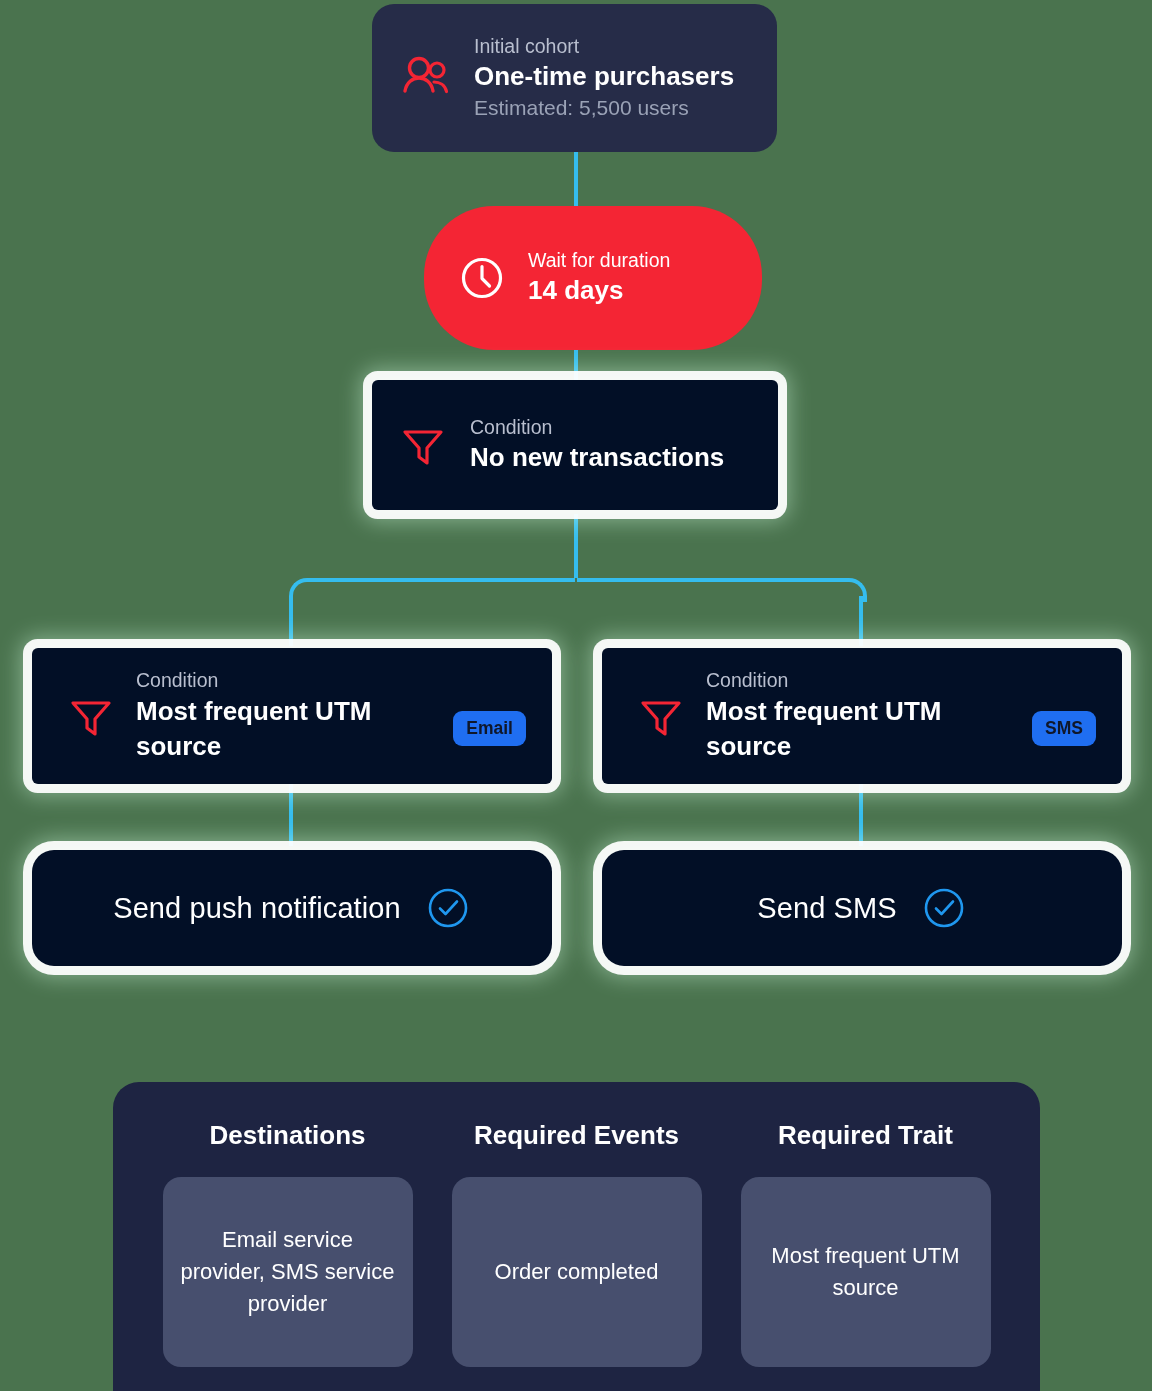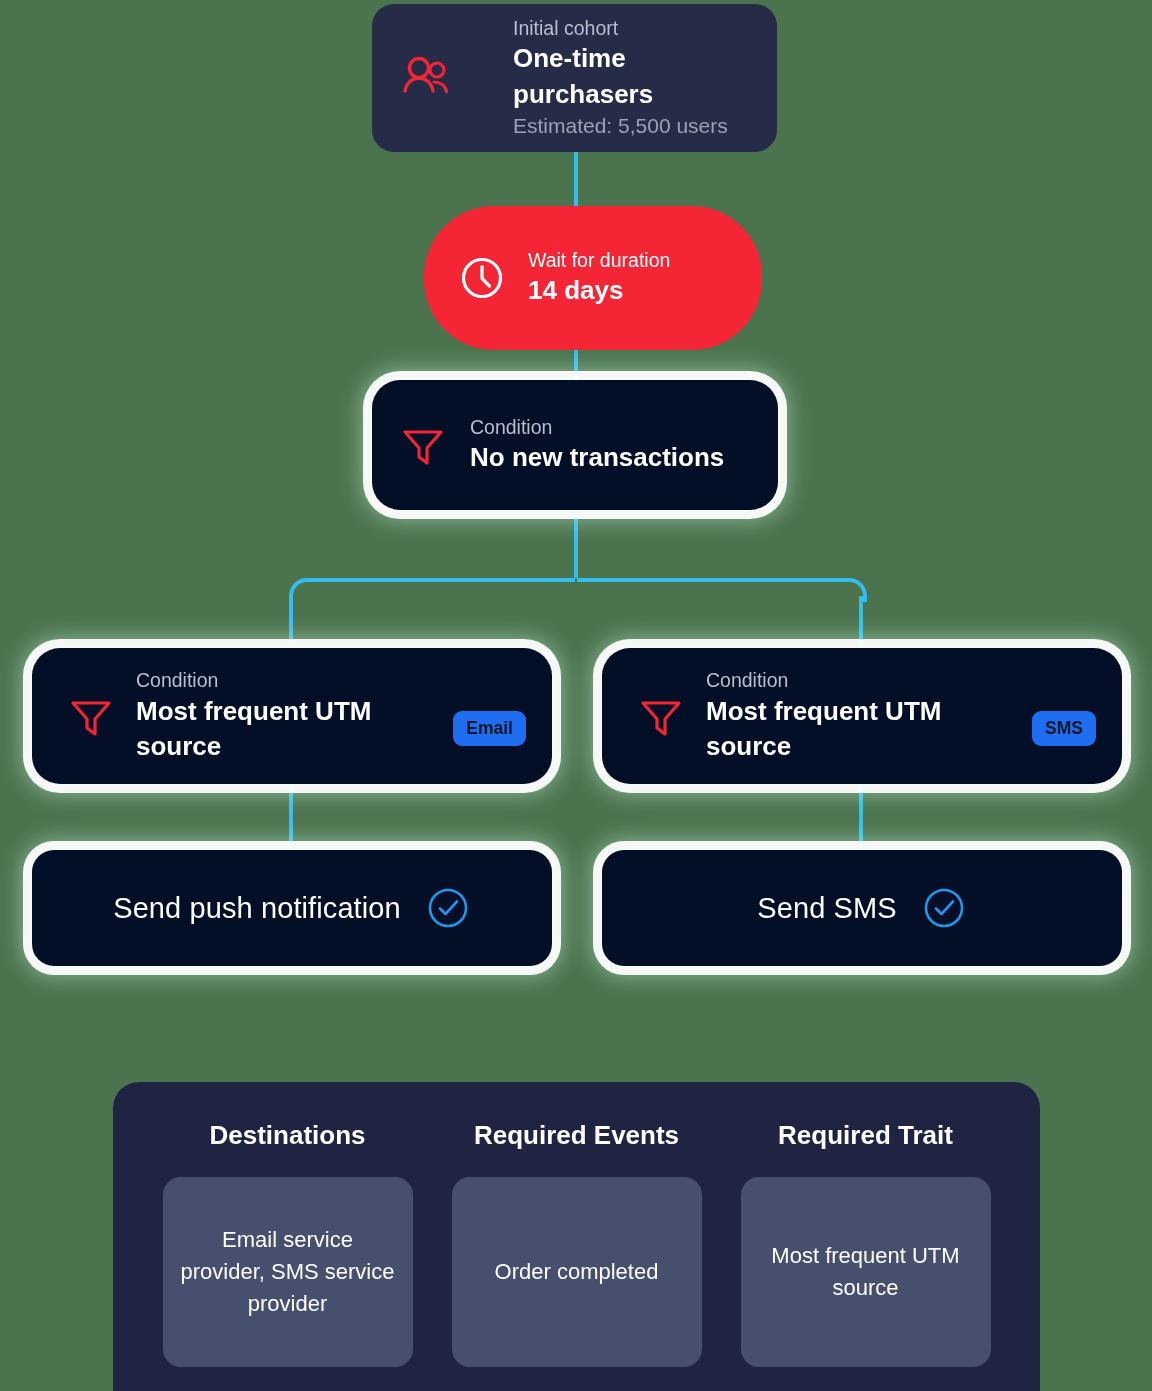--- a/index.html
+++ b/index.html
@@ -19,28 +19,27 @@
   .elbow{position:absolute;border:4px solid #35bdee;background:transparent;}
   .elbow-l{border-right:none;border-bottom:none;border-top-left-radius:18px;}
   .elbow-r{border-left:none;border-bottom:none;border-top-right-radius:18px;}
 
   
   .node{position:absolute;box-sizing:border-box;display:flex;align-items:center;}
 
   .node-cohort{
     background:#262c48;border-radius:22px;
     padding:0 30px 0 28px;
-    gap:39px;
   }
   .node-wait{
     background:#f42534;border-radius:70px;
     padding:0 40px 0 34px;
   }
   .node-dark{
-    background:#020f26;border-radius:28px;
+    background:#020f26;border-radius:6px;
     padding:0 26px 0 24px;
     box-shadow:0 0 0 9px rgba(255,255,255,.93), 0 0 22px 11px rgba(210,255,225,.45);
   }
 
   .icon-wrap{flex:0 0 auto;display:flex;align-items:center;justify-content:center;}
   .txt{display:flex;flex-direction:column;justify-content:center;}
   .lbl-sub{font-size:19.5px;color:#b9bfcf;line-height:1.3;}
   .lbl-sub.on-red{color:#ffffff;font-weight:400;}
   .lbl-main{font-size:26px;color:#ffffff;font-weight:bold;line-height:1.35;}
   .lbl-meta{font-size:21px;color:#9aa2b6;line-height:1.35;}

